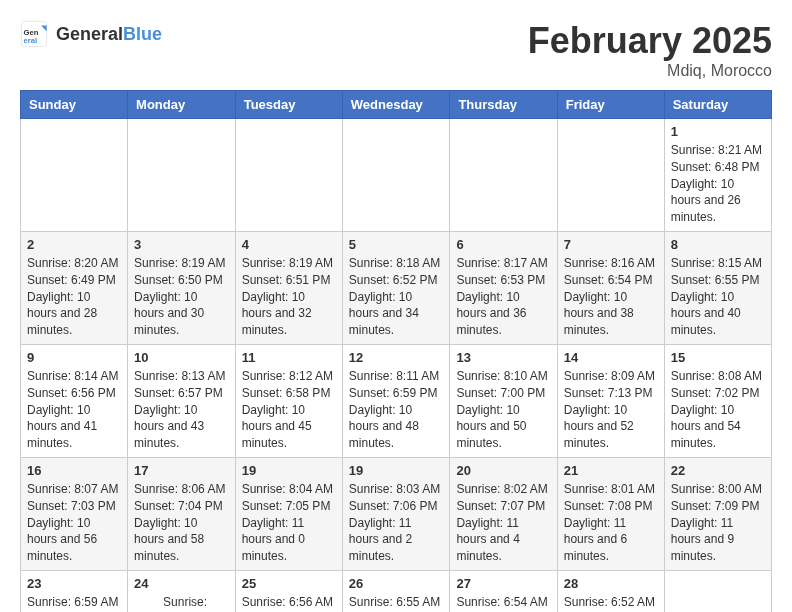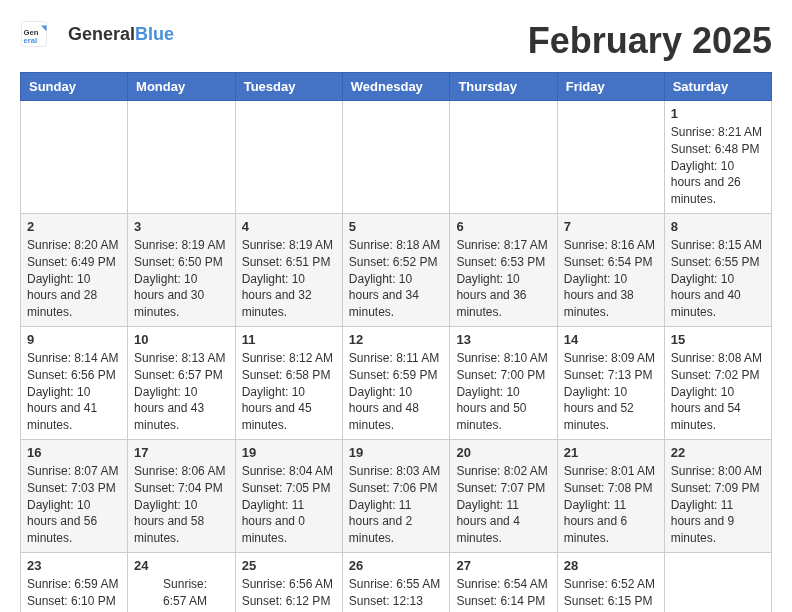--- a/index.html
+++ b/index.html
@@ -12,21 +12,21 @@
     }
     .header-area {
       display: flex;
       justify-content: space-between;
       align-items: flex-start;
       margin-bottom: 10px;
     }
     .logo {
       display: flex;
       align-items: center;
-      gap: 20px;
+      gap: 8px;
     }
     .logo-icon {
       width: 28px;
       height: 28px;
     }
     .title-area {
       text-align: right;
     }
     .month-title {
       font-size: 36px;
@@ -91,20 +91,21 @@
       <text x="5" y="22" font-size="11" font-weight="bold" fill="#333">Gen</text>
       <text x="5" y="33" font-size="11" font-weight="bold" fill="#4a90d9">eral</text>
       <polygon points="30,8 38,8 38,16" fill="#4a90d9"></polygon>
     </svg>
     <div>
       <span style="font-size:18px;font-weight:bold;color:#333;">General</span><span style="font-size:18px;font-weight:bold;color:#4a90d9;">Blue</span>
     </div>
   </div>
   <div class="title-area">
     <div class="month-title">February 2025</div>
+    <div class="location-title">Mdiq, Morocco</div>
   </div>
 </div>
 
 <table class="calendar">
   <thead>
     <tr>
     <th>Sunday</th>
         <th>Monday</th>
         <th>Tuesday</th>
         <th>Wednesday</th>

